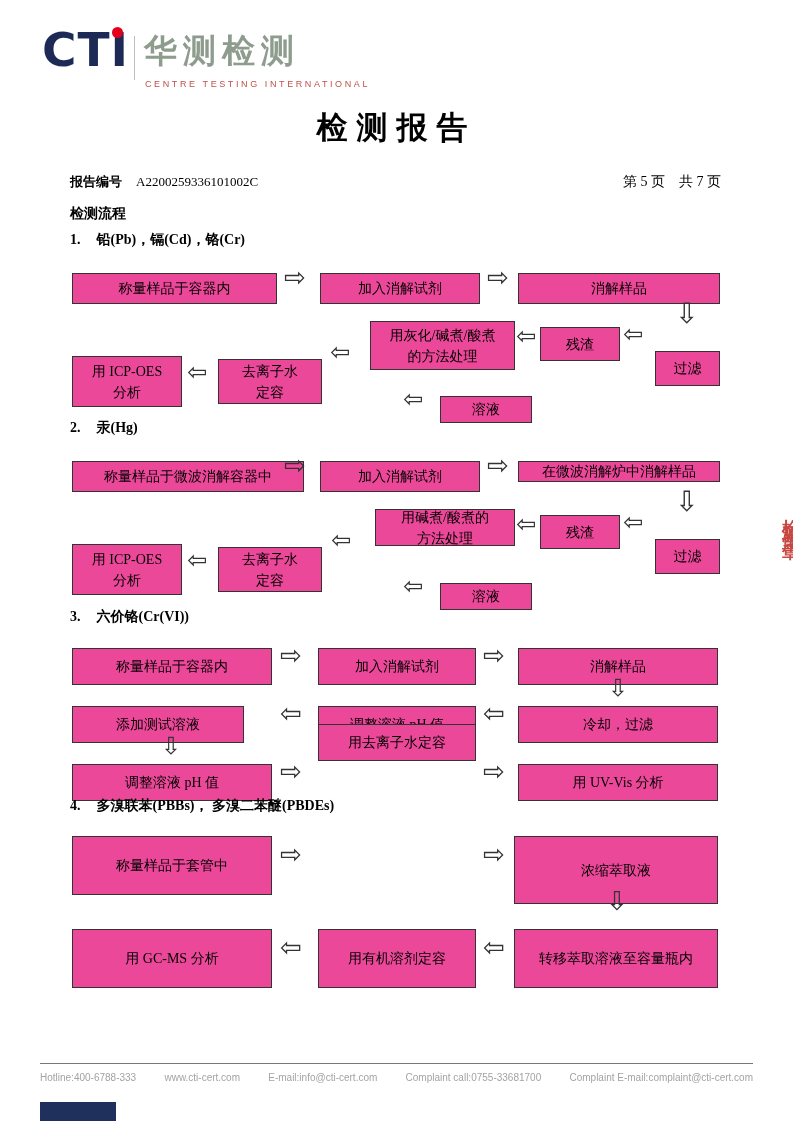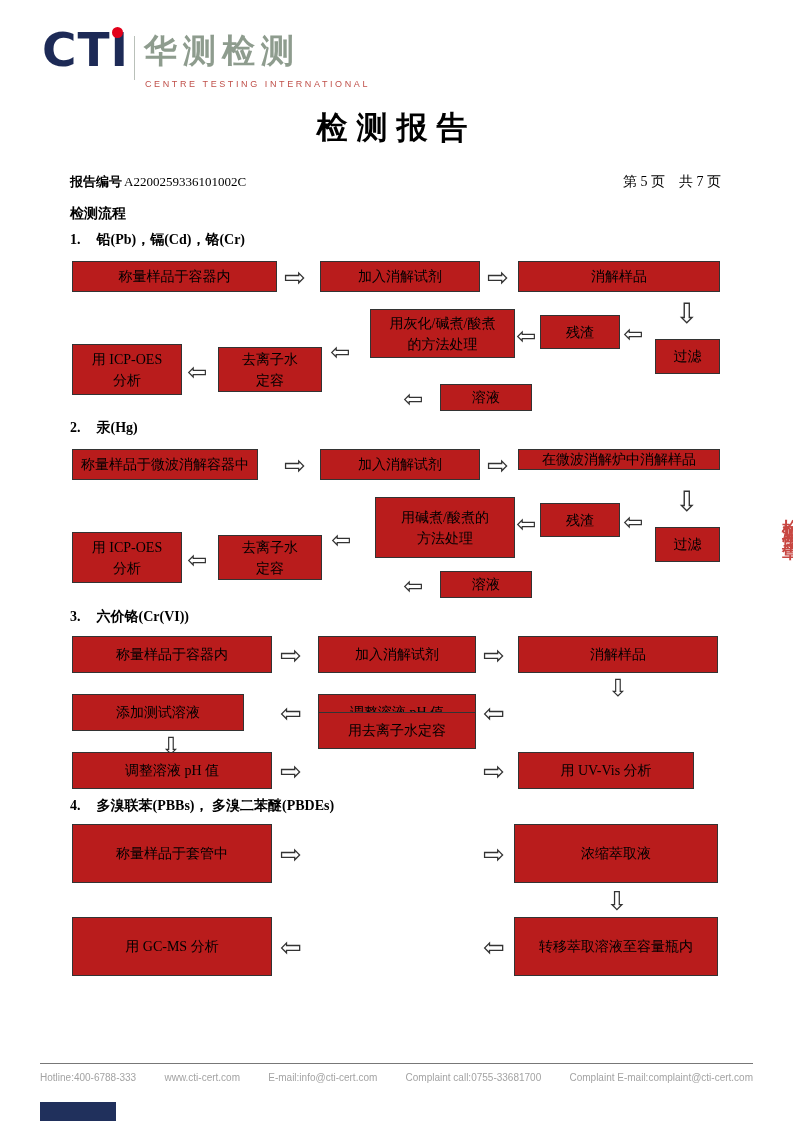--- a/index.html
+++ b/index.html
@@ -14,30 +14,30 @@
   .logo-divider { position:absolute; left:134px; top:36px; width:1px; height:44px; background:#b9c0b9; }
   .logo-cn { position:absolute; left:144px; top:34px; font-size:33px; line-height:1; color:#8e9c8e;
              letter-spacing:6px; font-family:"Liberation Sans","DejaVu Sans",sans-serif; font-weight:600; }
   .logo-sub { position:absolute; left:145px; top:79px; font-size:9px; color:#c0504a; letter-spacing:2.6px;
               font-family:"Liberation Sans","DejaVu Sans",sans-serif; }
 
   .title { position:absolute; left:0; top:107px; width:100%; text-align:center; font-size:31px;
            font-weight:bold; letter-spacing:9px; }
 
   .meta-left  { position:absolute; left:70px;  top:173px; font-size:13px; }
-  .meta-left .lbl { font-weight:bold; margin-right:2px; }
+  .meta-left .lbl { font-weight:bold; margin-right:14px; }
   .meta-right { position:absolute; right:72px; top:173px; font-size:14px; }
 
   .section-title { position:absolute; left:70px; top:205px; font-size:14px; font-weight:bold; }
 
   .fc-heading { position:absolute; font-size:14px; font-weight:bold; }
   .fc-heading .num { margin-right:16px; }
 
-  .box { position:absolute; border:1px solid #333; background:#b91c1c; display:flex; align-items:center;
-         justify-content:center; text-align:center; font-size:14px; line-height:1.5; white-space:pre-line; }
+  .box { position:absolute; border:1px solid #333; background:#ec4899; display:flex; align-items:center;
+         justify-content:center; text-align:center; font-size:14px; line-height:1.5; white-space:pre-line;margin-top:12px; }
 
   .arrow { position:absolute; font-family:"DejaVu Sans",sans-serif; color:#333; line-height:1; }
   .a26 { font-size:26px; } .a24 { font-size:24px; } .a28 { font-size:28px; }
 
   .footer-line { position:absolute; left:40px; top:1063px; width:713px; border-top:1px solid #777; }
   .footer { position:absolute; left:40px; top:1072px; width:713px; display:flex; justify-content:space-between;
             font-family:"Liberation Sans","DejaVu Sans",sans-serif; font-size:10px; color:#a3a3a3; }
   .navy-rect { position:absolute; left:40px; top:1102px; width:76px; height:19px; background:#20305c; }
   .stamp { position:absolute; right:-9px; top:505px; writing-mode:vertical-rl; color:#c2342e; font-size:17px;
            letter-spacing:6px; opacity:.9; font-weight:bold; }
@@ -82,31 +82,31 @@
 定容</div>
   <div class="arrow a24" style="left:187px;top:360px">⇦</div>
   <div class="box" style="left:72px;top:344px;width:110px;height:51px">用 ICP-OES
 分析</div>
   <div class="box" style="left:440px;top:384px;width:92px;height:27px">溶液</div>
   <div class="arrow a24" style="left:403px;top:387px">⇦</div>
 
   <div class="fc-heading" style="left:70px;top:419px">
     <span class="num">2.</span><span>汞(Hg)</span>
   </div>
-  <div class="box" style="left:72px;top:449px;width:186px;height:31px">称量样品于微波消解容器中</div>
+  <div class="box" style="left:72px;top:449px;width:232px;height:31px">称量样品于微波消解容器中</div>
   <div class="arrow a26" style="left:284px;top:452px">⇨</div>
   <div class="box" style="left:320px;top:449px;width:160px;height:31px">加入消解试剂</div>
   <div class="arrow a26" style="left:487px;top:452px">⇨</div>
   <div class="box" style="left:518px;top:449px;width:202px;height:21px">在微波消解炉中消解样品</div>
   <div class="arrow a28" style="left:675px;top:488px">⇩</div>
   <div class="box" style="left:655px;top:527px;width:65px;height:35px">过滤</div>
   <div class="arrow a24" style="left:623px;top:510px">⇦</div>
   <div class="box" style="left:540px;top:503px;width:80px;height:34px">残渣</div>
   <div class="arrow a24" style="left:516px;top:512px">⇦</div>
-  <div class="box" style="left:375px;top:497px;width:140px;height:61px">用碱煮/酸煮的
+  <div class="box" style="left:375px;top:497px;width:140px;height:37px">用碱煮/酸煮的
 方法处理</div>
   <div class="arrow a24" style="left:331px;top:528px">⇦</div>
   <div class="box" style="left:218px;top:535px;width:104px;height:45px">去离子水
 定容</div>
   <div class="arrow a24" style="left:187px;top:548px">⇦</div>
   <div class="box" style="left:72px;top:532px;width:110px;height:51px">用 ICP-OES
 分析</div>
   <div class="box" style="left:440px;top:571px;width:92px;height:27px">溶液</div>
   <div class="arrow a24" style="left:403px;top:574px">⇦</div>
 
@@ -116,37 +116,39 @@
   <div class="box" style="left:72px;top:636px;width:200px;height:37px">称量样品于容器内</div>
   <div class="arrow a26" style="left:280px;top:642px">⇨</div>
   <div class="box" style="left:318px;top:636px;width:158px;height:37px">加入消解试剂</div>
   <div class="arrow a26" style="left:483px;top:642px">⇨</div>
   <div class="box" style="left:518px;top:636px;width:200px;height:37px">消解样品</div>
   <div class="arrow a24" style="left:608px;top:676px">⇩</div>
   <div class="box" style="left:72px;top:694px;width:172px;height:37px">添加测试溶液</div>
   <div class="arrow a26" style="left:280px;top:700px">⇦</div>
   <div class="box" style="left:318px;top:694px;width:158px;height:37px">调整溶液 pH 值</div>
   <div class="arrow a26" style="left:483px;top:700px">⇦</div>
+  <div class="box" style="left:518px;top:694px;width:200px;height:37px">冷却，过滤</div>
   <div class="arrow a24" style="left:161px;top:734px">⇩</div>
   <div class="box" style="left:72px;top:752px;width:200px;height:37px">调整溶液 pH 值</div>
   <div class="arrow a26" style="left:280px;top:758px">⇨</div>
   <div class="box" style="left:318px;top:712px;width:158px;height:37px">用去离子水定容</div>
   <div class="arrow a26" style="left:483px;top:758px">⇨</div>
-  <div class="box" style="left:518px;top:752px;width:176px;height:37px">用 UV-Vis 分析</div>
+  <div class="box" style="left:518px;top:752px;width:200px;height:37px">用 UV-Vis 分析</div>
 
   <div class="fc-heading" style="left:70px;top:797px">
     <span class="num">4.</span><span>多溴联苯(PBBs)， 多溴二苯醚(PBDEs)</span>
   </div>
   <div class="box" style="left:72px;top:824px;width:200px;height:59px">称量样品于套管中</div>
   <div class="arrow a26" style="left:280px;top:841px">⇨</div>
   <div class="arrow a26" style="left:483px;top:841px">⇨</div>
-  <div class="box" style="left:514px;top:824px;width:204px;height:59px">浓缩萃取液</div>
+  <div class="box" style="left:514px;top:824px;width:204px;height:68px">浓缩萃取液</div>
   <div class="arrow a26" style="left:606px;top:888px">⇩</div>
   <div class="box" style="left:72px;top:917px;width:200px;height:59px">用 GC-MS 分析</div>
   <div class="arrow a26" style="left:280px;top:934px">⇦</div>
+  <div class="box" style="left:318px;top:917px;width:158px;height:59px">用有机溶剂定容</div>
   <div class="arrow a26" style="left:483px;top:934px">⇦</div>
   <div class="box" style="left:514px;top:917px;width:204px;height:59px">转移萃取溶液至容量瓶内</div>
 
   <div class="stamp">检测专用章</div>
 
   <div class="footer-line"></div>
   <div class="footer">
     <span>Hotline:400-6788-333</span>
     <span>www.cti-cert.com</span>
     <span>E-mail:info@cti-cert.com</span>

